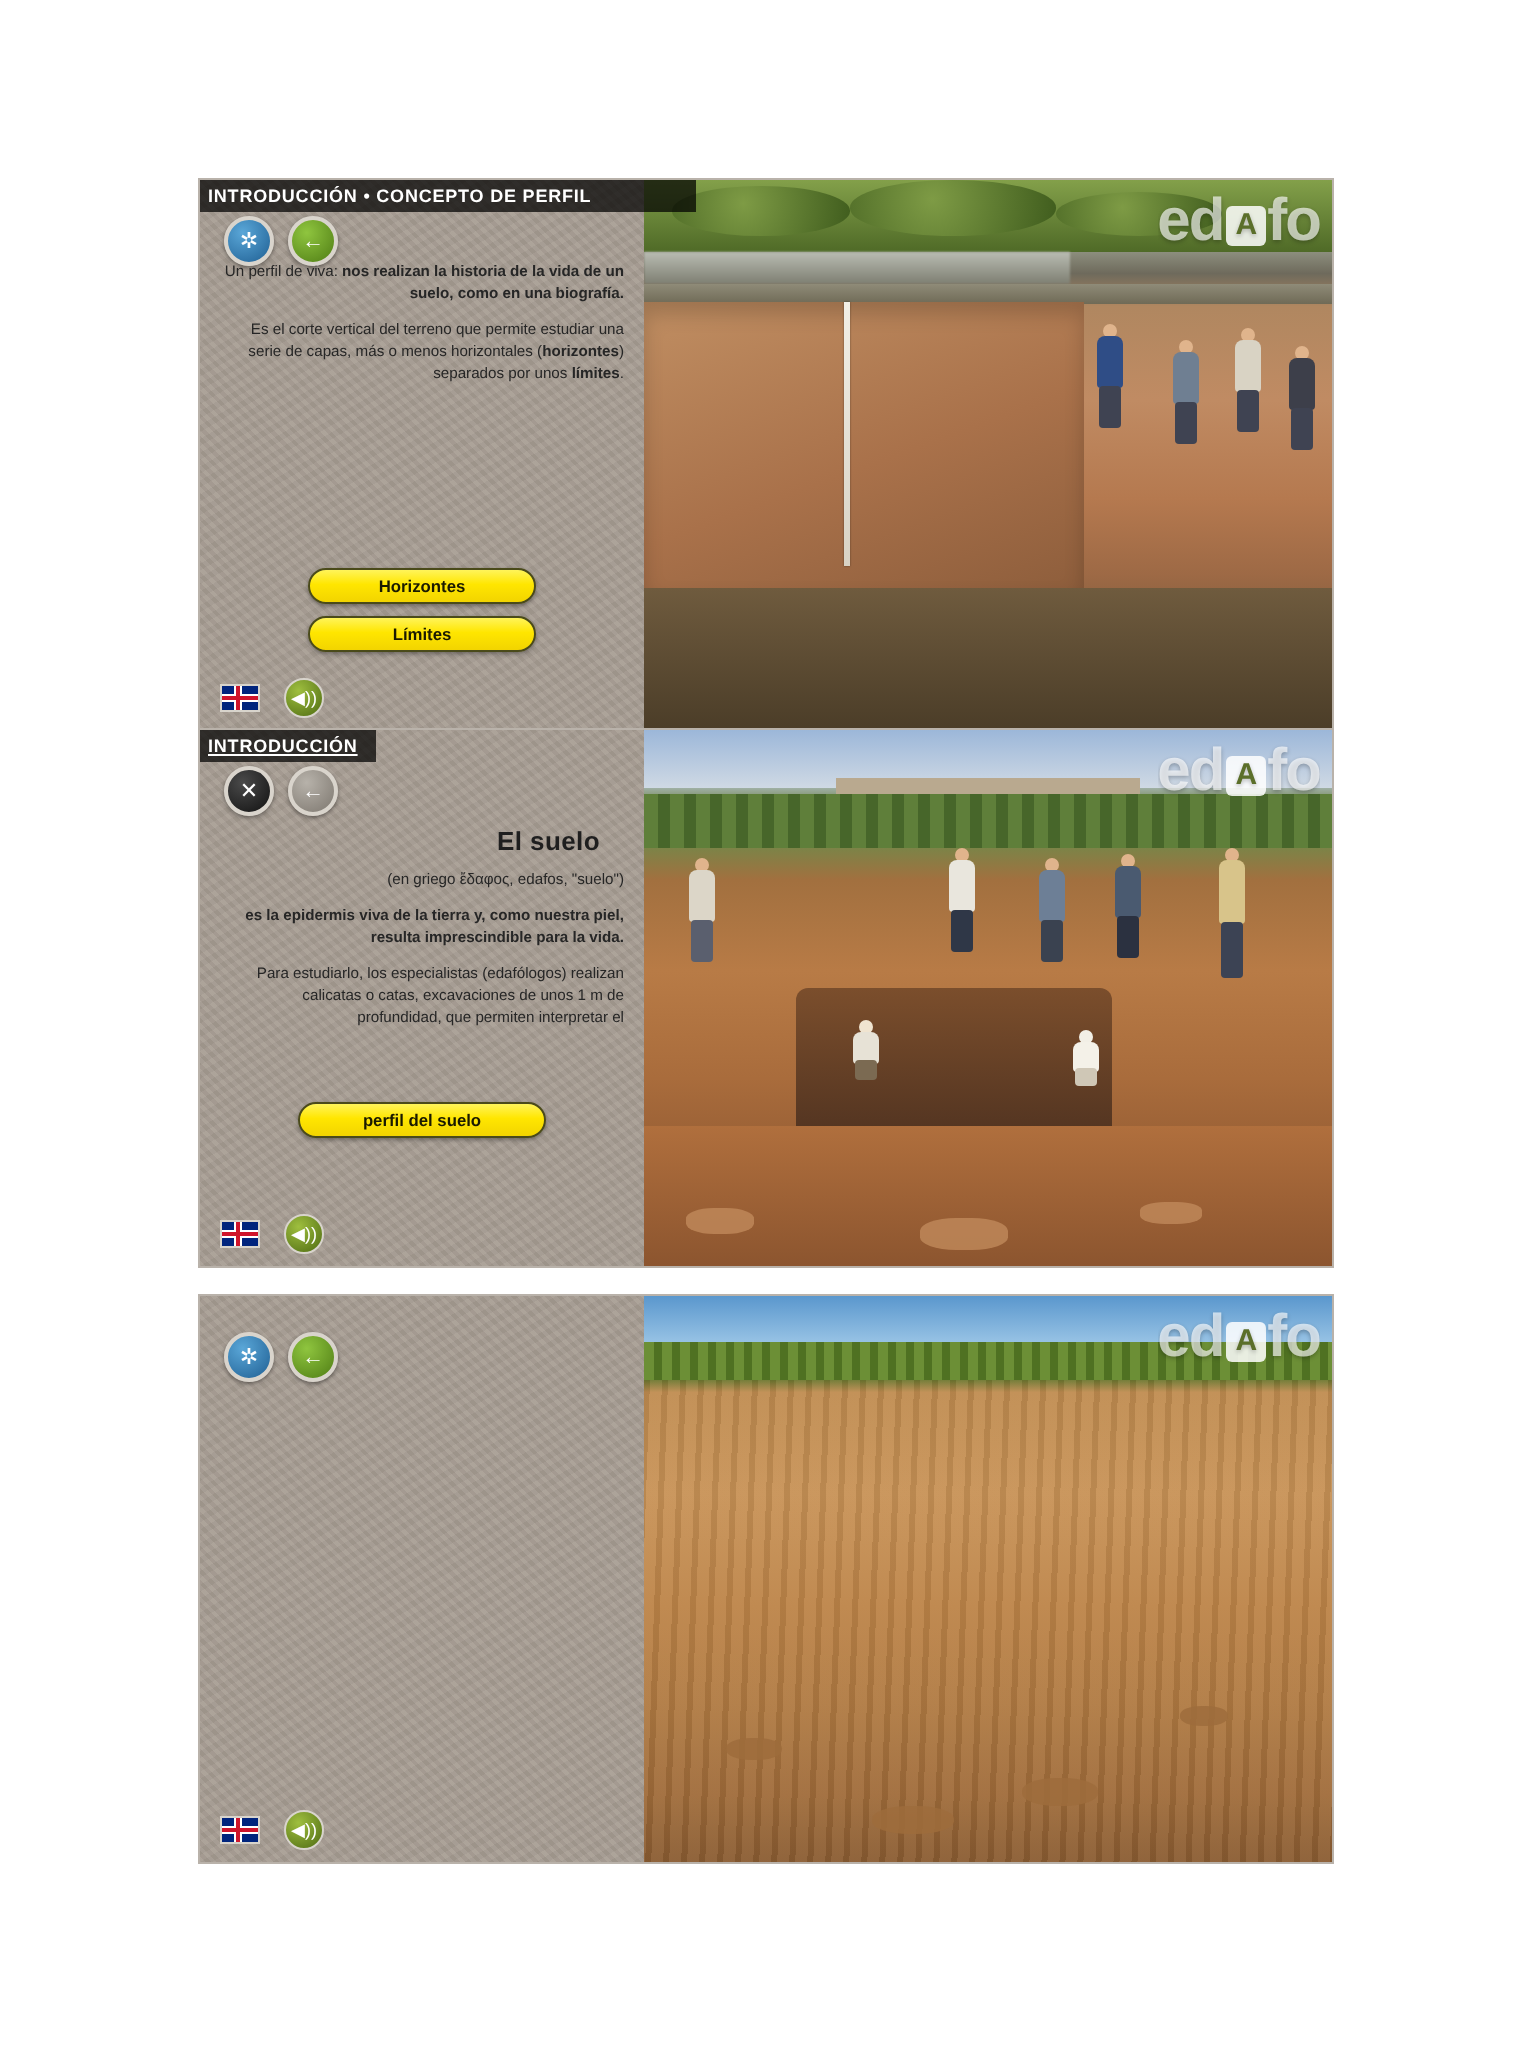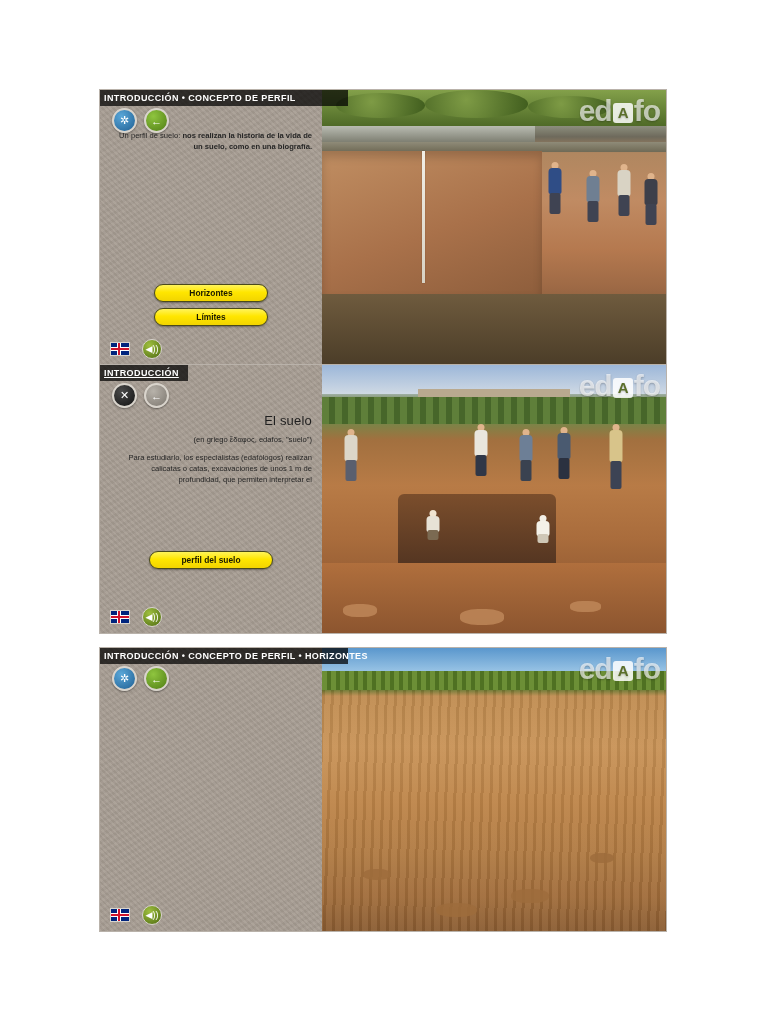--- a/index.html
+++ b/index.html
@@ -152,23 +152,23 @@
   }
   .textblock p {
     margin: 0 0 7px 0;
     font-size: 7.6px;
     line-height: 11px;
     color: #262626;
   }
   .textblock p.lead b { font-weight: bold; }
   .bigtitle {
     font-size: 13px;
-    font-weight: normal;
+    font-weight: bold;
     color: #1f1f1f;
-    margin: 0 0 6px 0;
+    margin: 0 12px 6px 0;
     letter-spacing: 0.2px;
   }
   .strongline {
     font-size: 8px;
     font-weight: bold;
     line-height: 11.5px;
     margin: 0 0 7px 0;
   }
   .smallgreek {
     font-size: 7.4px;
@@ -399,21 +399,24 @@
 
     <div class="logo">ed<span class="mark">A</span>fo</div>
 
     <div class="navrow">
       <div class="circbtn blue">✲</div>
       <div class="circbtn green">←</div>
     </div>
 
     <div class="textblock" style="top:40px;">
       <p class="lead">
-        <span>Un perfil de suelo: </span><b>nos realizan la historia de la vida de un suelo, como en una biografía.</b>
+        <span>Un perfil de viva: </span><b>nos realizan la historia de la vida de un suelo, como en una biografía.</b>
+      </p>
+      <p>
+        <span>Es el corte vertical del terreno que permite estudiar una serie de capas, más o menos horizontales (</span><b>horizontes</b><span>) separados por unos </span><b>límites</b><span>.</span>
       </p>
     </div>
 
     <div class="btnstack" style="top:188px;">
       <div class="ybtn">Horizontes</div>
       <div class="ybtn">Límites</div>
     </div>
 
     <div class="bottomrow">
       <div class="flag">
@@ -480,20 +483,21 @@
     <div class="logo">ed<span class="mark">A</span>fo</div>
 
     <div class="navrow">
       <div class="circbtn dark">✕</div>
       <div class="circbtn gray">←</div>
     </div>
 
     <div class="textblock" style="top:48px;">
       <div class="bigtitle">El suelo</div>
       <p class="smallgreek">(en griego ἔδαφος, edafos, "suelo")</p>
+      <p class="strongline">es la epidermis viva de la tierra y, como nuestra piel, resulta imprescindible para la vida.</p>
       <p>Para estudiarlo, los especialistas (edafólogos) realizan calicatas o catas, excavaciones de unos 1 m de profundidad, que permiten interpretar el</p>
     </div>
 
     <div class="btnstack" style="top:180px;">
       <div class="ybtn" style="width:122px;">perfil del suelo</div>
     </div>
 
     <div class="bottomrow">
       <div class="flag">
           <div class="cross-h"></div>
@@ -511,21 +515,20 @@
         <div class="sky3"></div>
         <div class="grass"></div>
         <div class="streaks"></div>
         <div class="stone" style="left:12%;bottom:18%;width:8%;height:4%;"></div>
         <div class="stone" style="left:55%;bottom:10%;width:11%;height:5%;"></div>
         <div class="stone" style="left:78%;bottom:24%;width:7%;height:3.5%;"></div>
         <div class="stone" style="left:33%;bottom:5%;width:12%;height:5%;"></div>
       </div>
     </div>
 
-    <div class="titlebar wide">INTRODUCCIÓN • CONCEPTO DE PERFIL • HORIZONTES</div>
 
     <div class="logo">ed<span class="mark">A</span>fo</div>
 
     <div class="navrow">
       <div class="circbtn blue">✲</div>
       <div class="circbtn green">←</div>
     </div>
 
 
 

